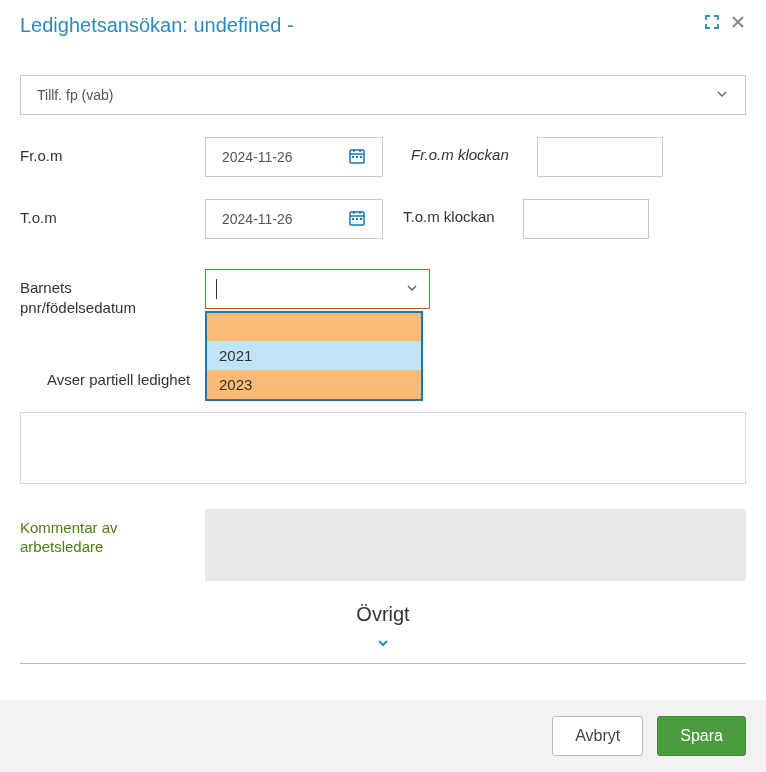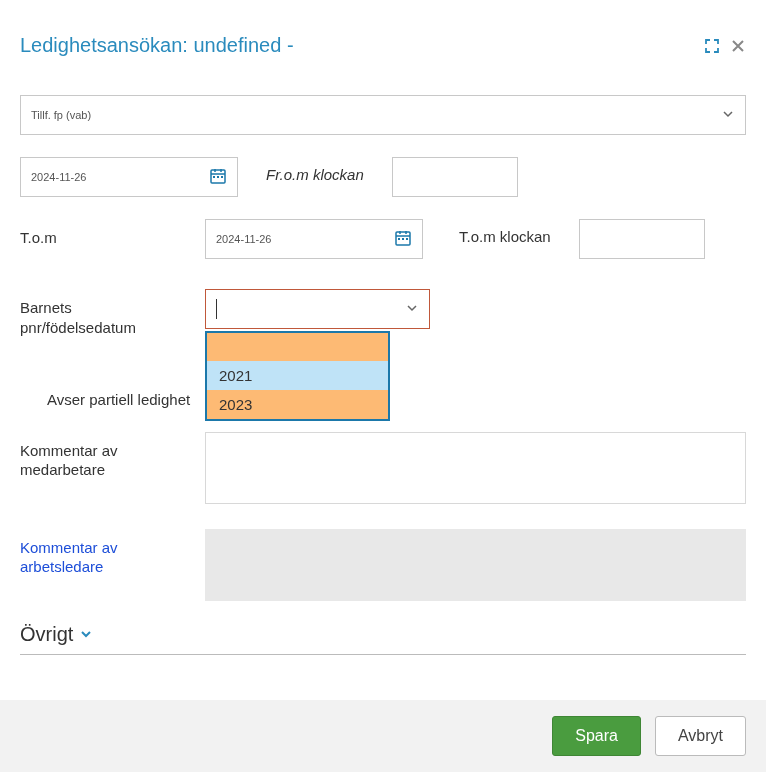--- a/index.html
+++ b/index.html
@@ -8,23 +8,22 @@
       font-size: 15px;
       color: #333;
       background: #fff;
       width: 766px;
       height: 772px;
       position: relative;
     }
     .header {
       display: flex;
       justify-content: space-between;
-      align-items: flex-end;
+      align-items: flex-start;
       padding: 14px 20px 10px;
-      margin-top: 20px;
     }
     .title {
       color: #2a8bbd;
       font-size: 20px;
       font-weight: 400;
     }
     .header-icons {
       display: flex;
       gap: 10px;
       align-items: center;
@@ -39,42 +38,42 @@
       margin-bottom: 22px;
       gap: 20px;
     }
     .label {
       width: 165px;
       color: #333;
       padding-top: 9px;
       flex-shrink: 0;
       line-height: 1.3;
     }
-    .label-disabled { color: #1d4ed8; }
+    .label-disabled { color: #4d7c0f; }
     .req { color: #c0392b; }
     .field-wide {
       flex: 1;
     }
     .select-box, .input-box, .date-box {
       border: 1px solid #c8c8c8;
       height: 40px;
       display: flex;
       align-items: center;
-      padding: 0 10px;
-      background: #fff;
-      font-size: 11px;
+      padding: 0 16px;
+      background: #fff;
+      font-size: 14px;
       color: #555;
     }
     .select-box {
       justify-content: space-between;
       cursor: pointer;
       width: 100%;
     }
     .date-box {
-      width: 218px;
+      width: 178px;
       justify-content: space-between;
     }
     .time-input {
       border: 1px solid #c8c8c8;
       width: 126px;
       height: 40px;
       padding: 0 10px;
       font-size: 15px;
     }
     .sub-label {
@@ -112,21 +111,21 @@
     }
     .combo-input .cursor-bar {
       width: 1px;
       height: 20px;
       background: #333;
     }
     .dropdown-list {
       position: absolute;
       top: 42px;
       left: 0;
-      width: 185px;
+      width: 218px;
       border: 2px solid #1b78aa;
       background: #fff;
       z-index: 10;
     }
     .dropdown-item {
       padding: 6px 12px;
       cursor: pointer;
       background: #fdba74;
     }
     .dropdown-item.blank { height: 28px; }
@@ -134,20 +133,21 @@
     .collapse-section {
       margin: 10px 20px 0;
       border-bottom: 1px solid #bbb;
       padding-bottom: 8px;
       display: flex;
       align-items: center;
       gap: 6px;
       color: #333;
       font-size: 20px;
       cursor: pointer;
+      flex-direction: column;
     }
     .footer {
       position: absolute;
       bottom: 0;
       left: 0;
       right: 0;
       background: #f2f2f2;
       padding: 16px 20px;
       display: flex;
       justify-content: flex-end;
@@ -202,20 +202,21 @@
         <span class="chev">
           <svg width="14" height="14" viewBox="0 0 14 14" fill="none" stroke="#666" stroke-width="1.5">
               <path d="M3 5 L7 9 L11 5"></path>
             </svg>
         </span>
       </div>
     </div>
   </div>
 
   <div class="row">
+    <div class="label">Fr.o.m</div>
     <div class="date-box">
       <span>2024-11-26</span>
       <span class="cal-icon">
         <svg width="18" height="18" viewBox="0 0 18 18" fill="none" stroke="#1b78aa" stroke-width="1.5">
           <rect x="2" y="3" width="14" height="13" rx="1"></rect>
             <path d="M2 7 H16 M6 2 V5 M12 2 V5"></path>
           <rect x="4" y="9" width="2" height="2" fill="#1b78aa" stroke="none"></rect>
           <rect x="8" y="9" width="2" height="2" fill="#1b78aa" stroke="none"></rect>
           <rect x="12" y="9" width="2" height="2" fill="#1b78aa" stroke="none"></rect>
         </svg>
@@ -232,21 +233,21 @@
       <span class="cal-icon">
         <svg width="18" height="18" viewBox="0 0 18 18" fill="none" stroke="#1b78aa" stroke-width="1.5">
           <rect x="2" y="3" width="14" height="13" rx="1"></rect>
             <path d="M2 7 H16 M6 2 V5 M12 2 V5"></path>
           <rect x="4" y="9" width="2" height="2" fill="#1b78aa" stroke="none"></rect>
           <rect x="8" y="9" width="2" height="2" fill="#1b78aa" stroke="none"></rect>
           <rect x="12" y="9" width="2" height="2" fill="#1b78aa" stroke="none"></rect>
         </svg>
       </span>
     </div>
-    <div class="sub-label" style="margin-left:16px;">T.o.m klockan</div>
+    <div class="sub-label" style="margin-left:0;">T.o.m klockan</div>
     <input class="time-input" value="" style="">
   </div>
 
   <div class="row" style="margin-top:30px; margin-bottom:0;">
     <div class="label">Barnets pnr/födelsedatum</div>
     <div class="dropdown-combo">
       <div class="combo-input">
         <span class="cursor-bar"></span>
         <span class="chev">
           <svg width="14" height="14" viewBox="0 0 14 14" fill="none" stroke="#666" stroke-width="1.5">
@@ -260,21 +261,20 @@
         <div class="dropdown-item">2023</div>
       </div>
     </div>
   </div>
 
   <div class="row partial-row">
     <div class="label">Avser partiell ledighet</div>
   </div>
 
   <div class="row">
-    <div class="label">Kommentar av medarbetare</div>
     <div class="field-wide">
       <textarea class="textarea" style=""></textarea>
     </div>
   </div>
 
   <div class="row">
     <div class="label label-disabled">Kommentar av arbetsledare</div>
     <div class="field-wide">
       <div class="textarea-disabled"></div>
     </div>
@@ -285,15 +285,15 @@
 <div class="collapse-section">
   <span>Övrigt</span>
   <span class="chev-blue">
     <svg width="14" height="14" viewBox="0 0 14 14" fill="none" stroke="#2a8bbd" stroke-width="2">
         <path d="M3 5 L7 9 L11 5"></path>
       </svg>
   </span>
 </div>
 
 <div class="footer">
+  <button class="btn btn-secondary">Avbryt</button>
   <button class="btn btn-primary">Spara</button>
-  <button class="btn btn-secondary">Avbryt</button>
 </div>
 
 </body></html>

